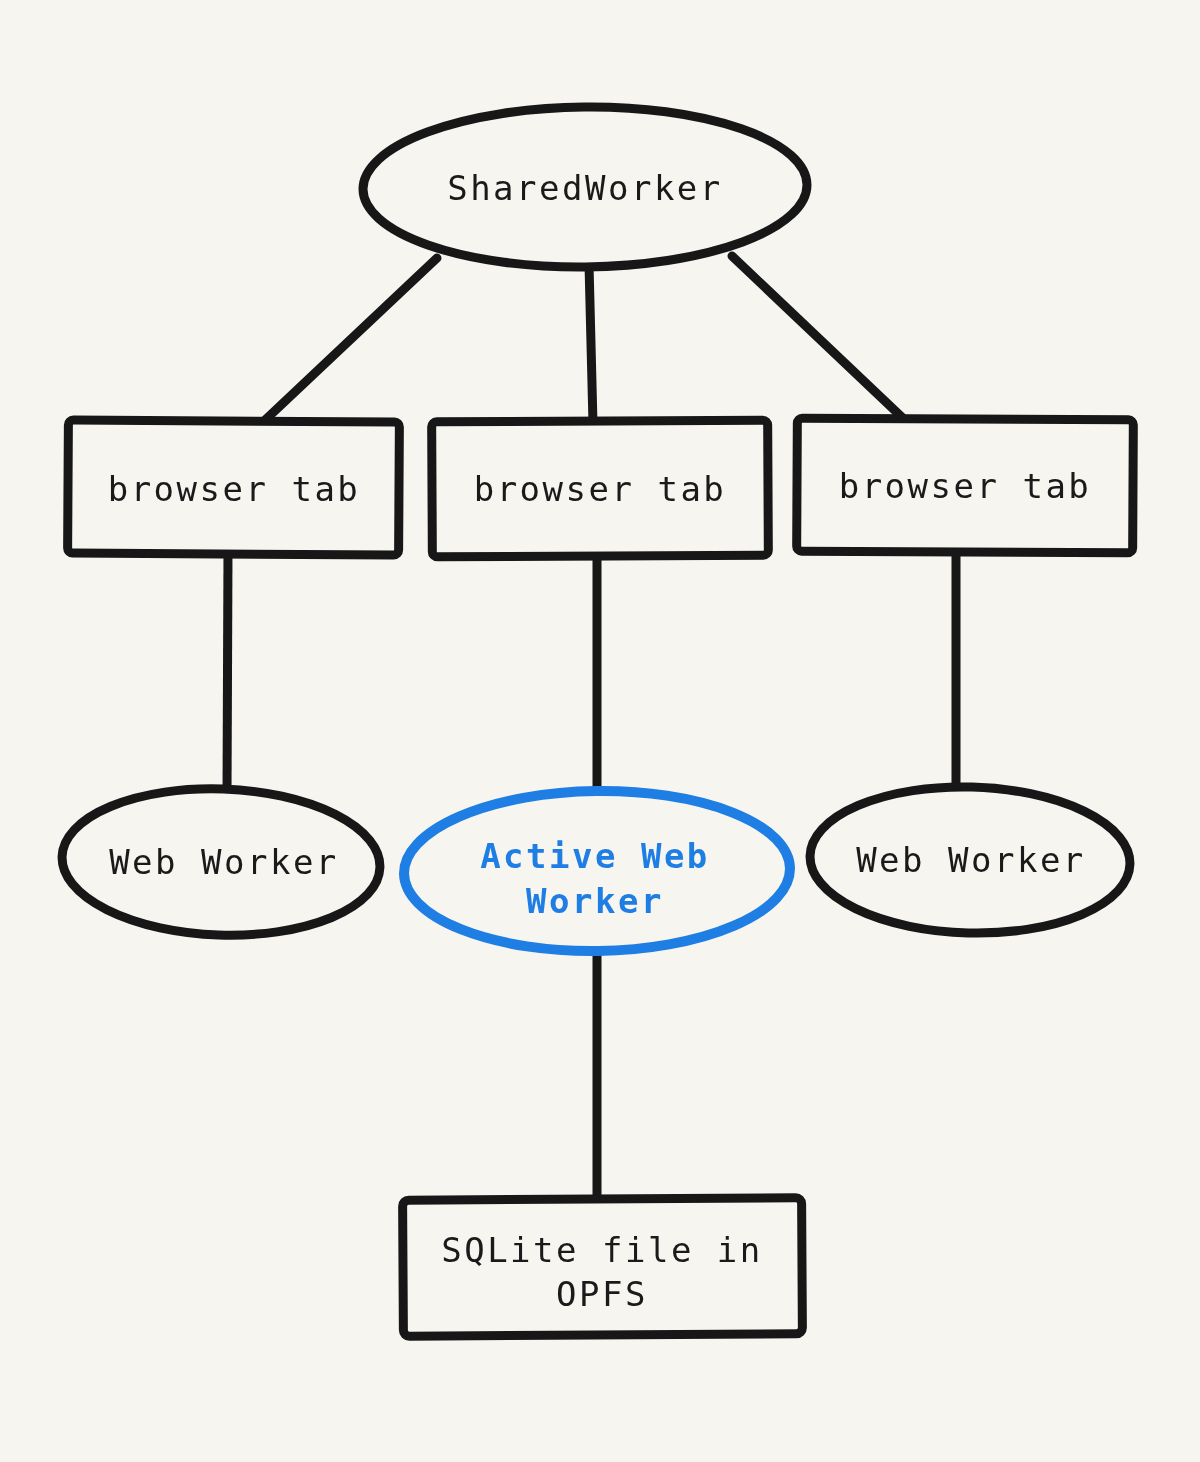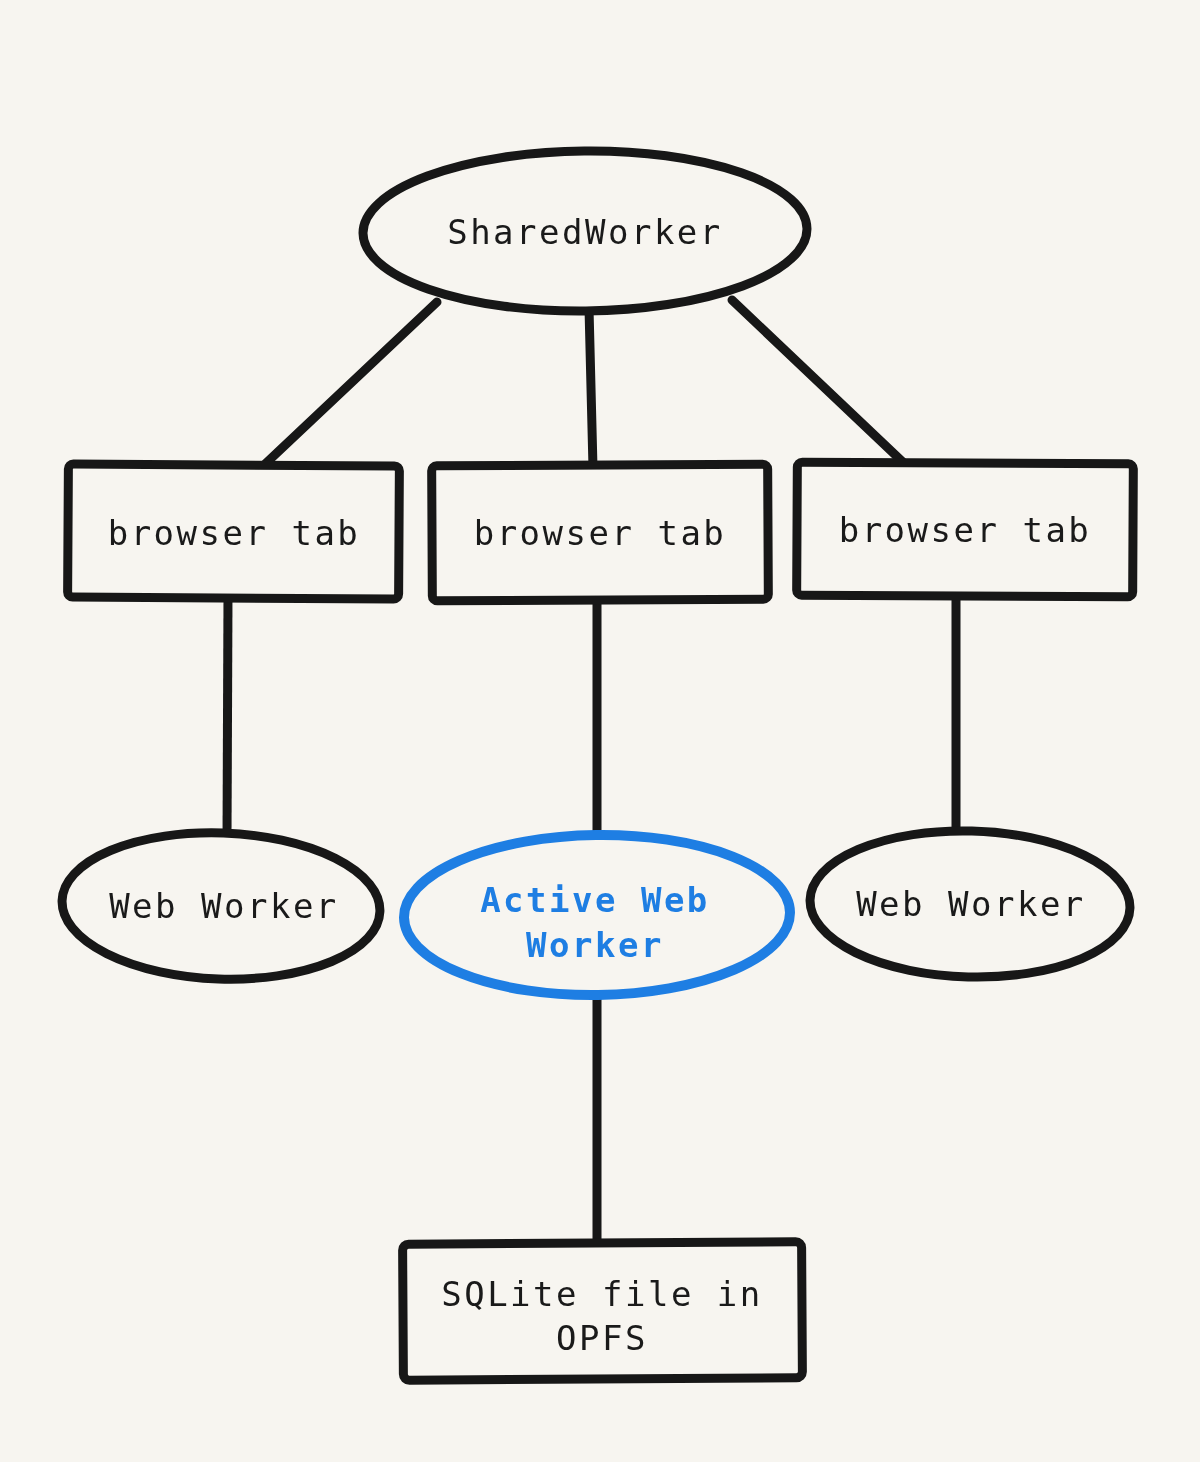--- a/index.html
+++ b/index.html
@@ -13,21 +13,20 @@
     background: var(--background);
     width: 1200px;
     height: 1462px;
     overflow: hidden;
     font-family: "DejaVu Sans Mono", "Liberation Mono", monospace;
   }
   .canvas {
     width: 1200px;
     height: 1096px;
     position: relative;
-    margin-top: 44px;
   }
   svg { display: block; }
 
   .edge {
     stroke: var(--stroke);
     stroke-width: 9;
     stroke-linecap: round;
     fill: none;
   }
   .node-shape {

